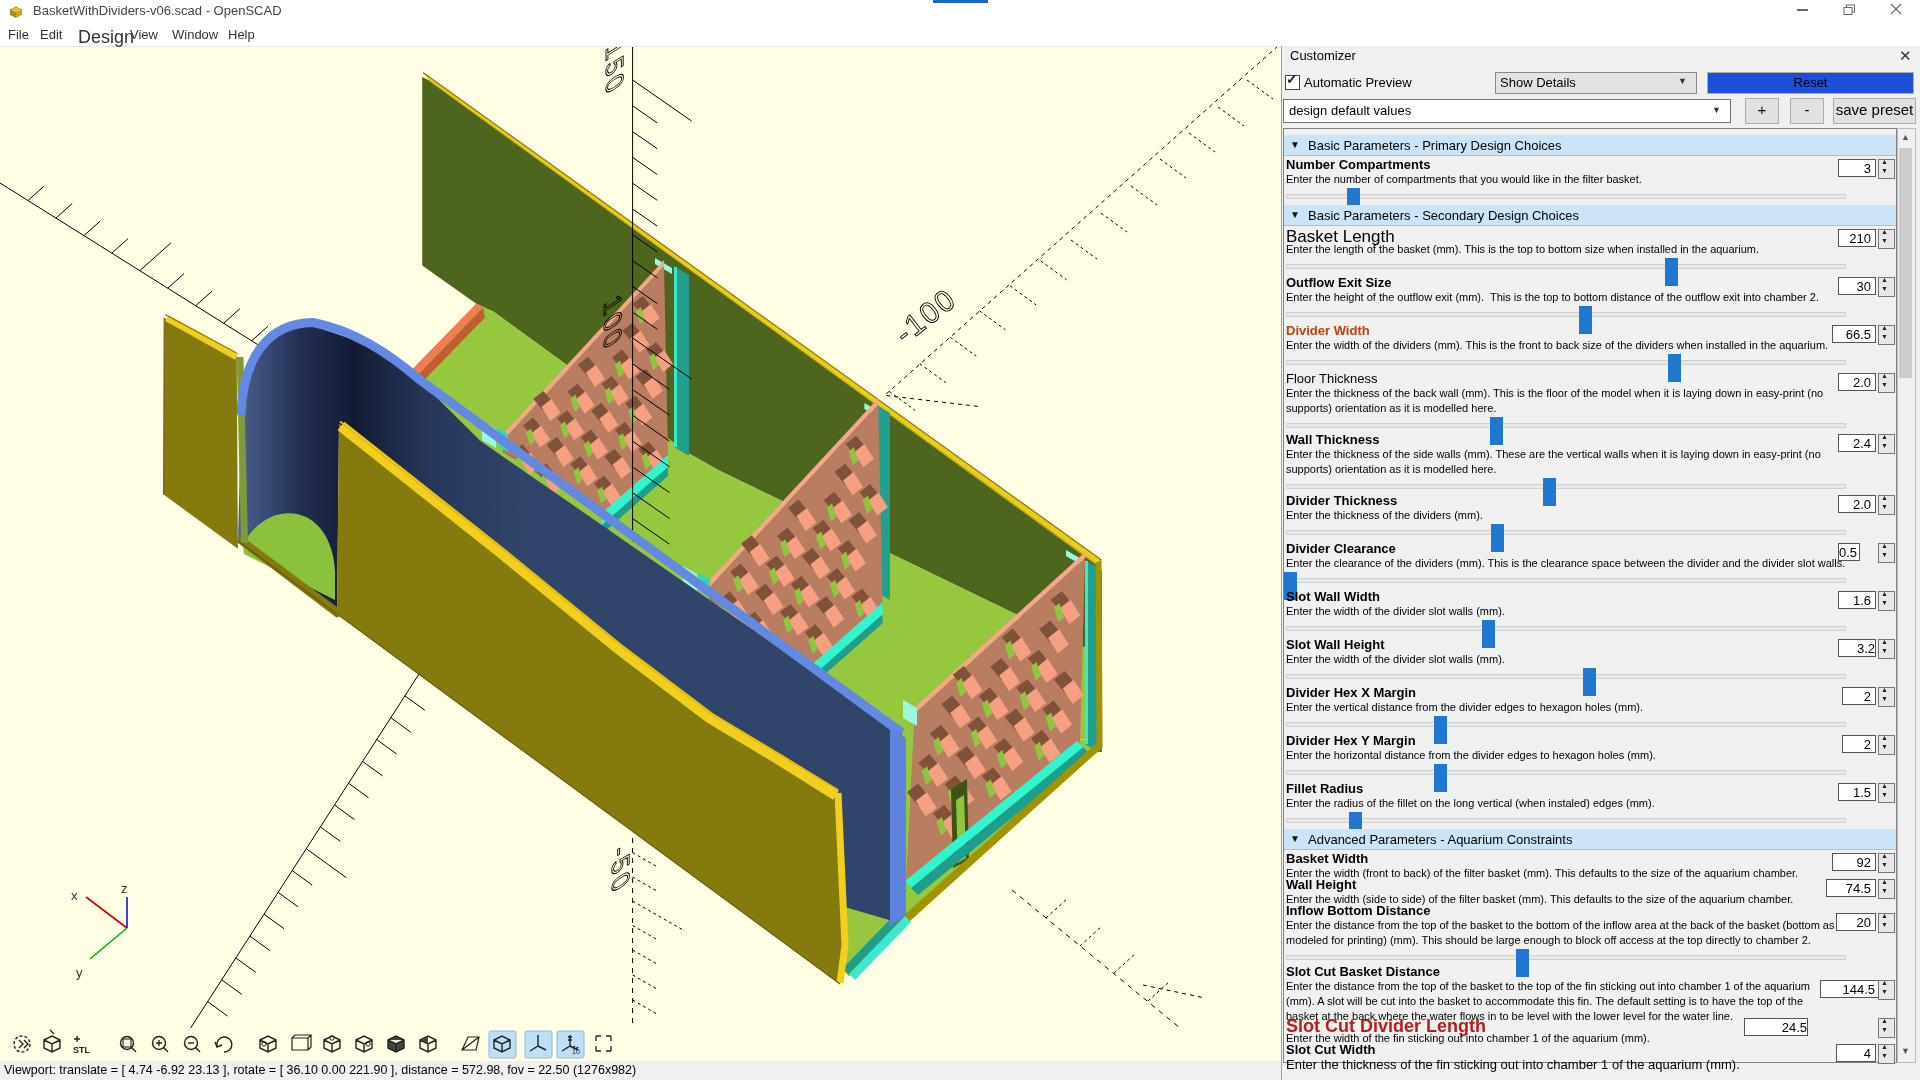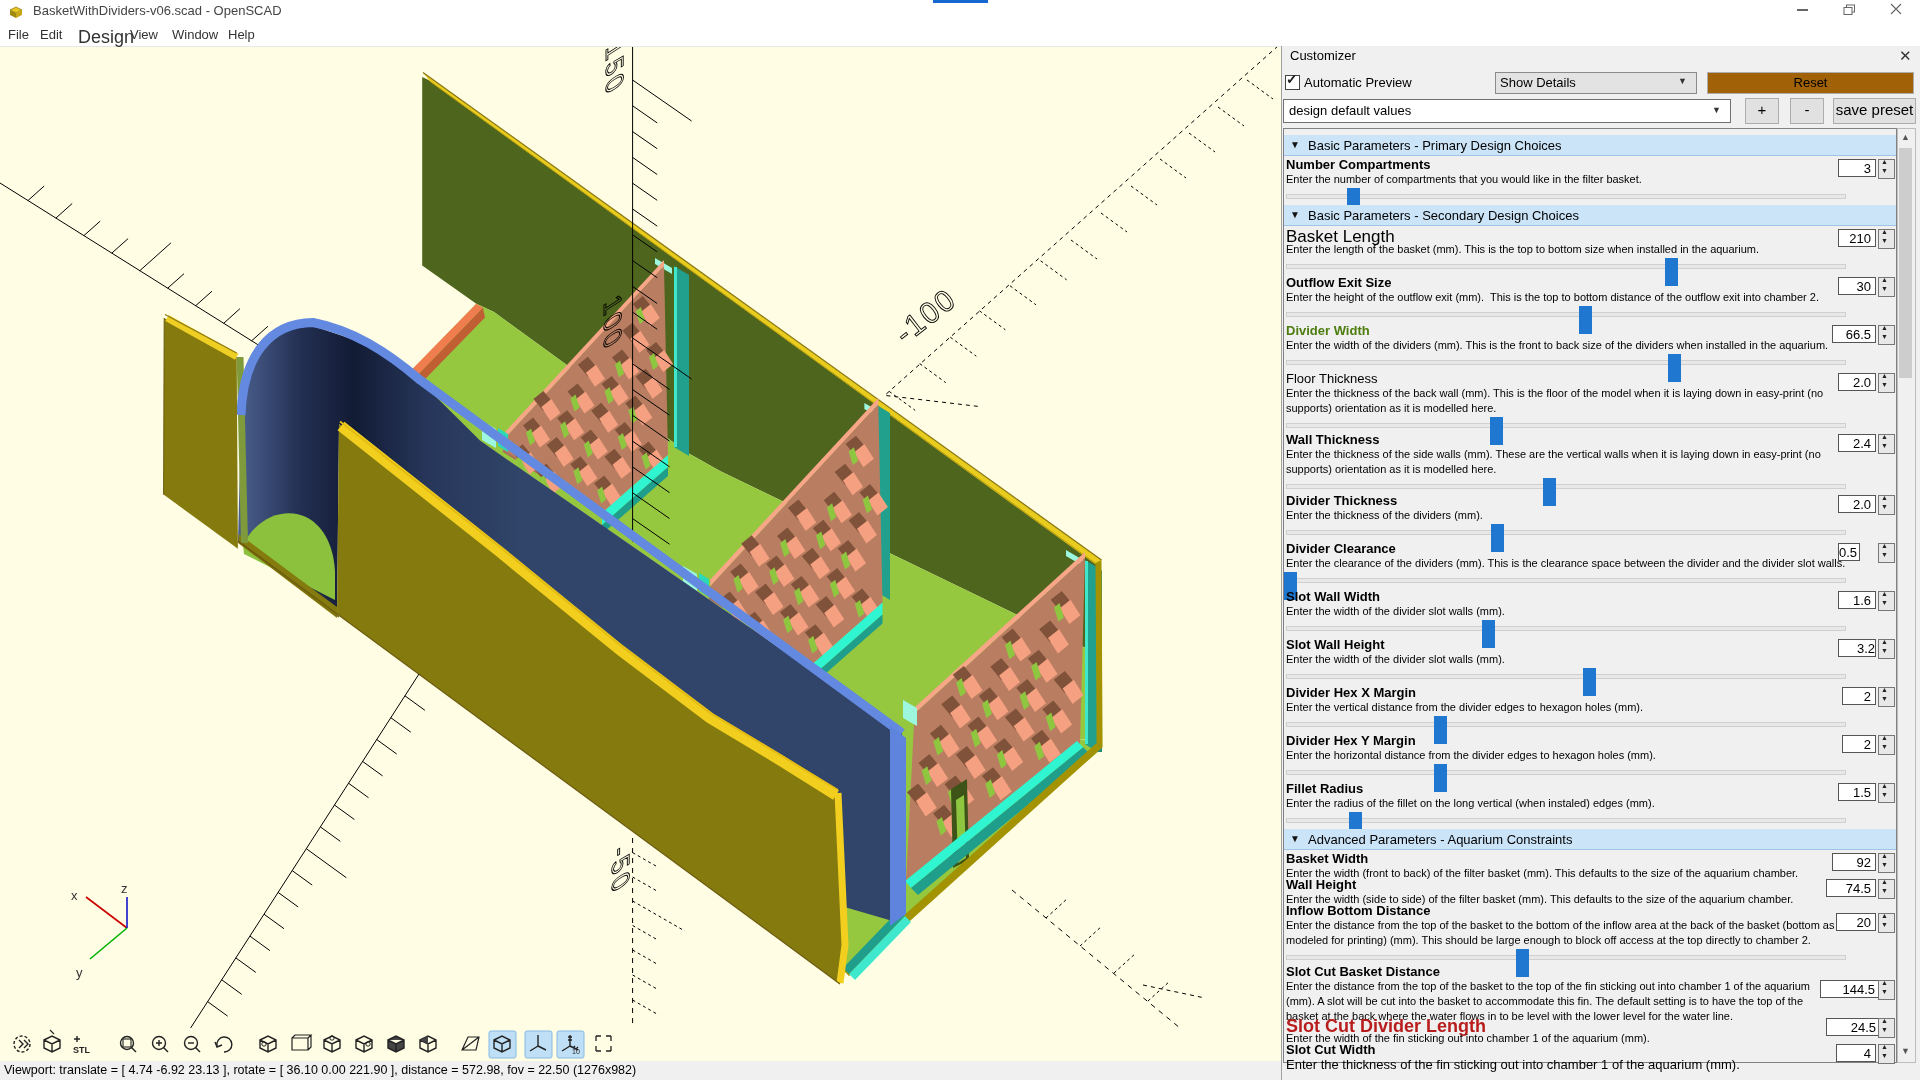--- a/index.html
+++ b/index.html
@@ -450,21 +450,21 @@
   </svg>
 <div style="position:absolute;left:1281px;top:46px;width:639px;height:1034px;background:#F0F0F0;border-left:1px solid #A0A0A0"></div>
 <div style="position:absolute;left:1290px;top:48px;font-size:13px;color:#000">Customizer</div>
 <div style="position:absolute;left:1899px;top:47px;font-size:15px;color:#333">✕</div>
 <div style="position:absolute;left:1285px;top:75px;width:13px;height:13px;background:#fff;border:1px solid #444"></div>
 <div style="position:absolute;left:1286px;top:71px;font-size:14px;color:#222;font-weight:bold">✓</div>
 <div style="position:absolute;left:1304px;top:75px;font-size:13px;color:#000">Automatic Preview</div>
 <div style="position:absolute;left:1495px;top:72px;width:200px;height:20px;background:#E3E3E3;border:1px solid #8A8A8A"></div>
 <div style="position:absolute;left:1500px;top:75px;font-size:13px;color:#000">Show Details</div>
 <div style="position:absolute;left:1678px;top:76px;font-size:9px;color:#333">▼</div>
-<div style="position:absolute;left:1707px;top:72px;width:205px;height:20px;background:#a16207;border:1px solid #ADADAD;text-align:center;font-size:13px;line-height:20px">Reset</div>
+<div style="position:absolute;left:1707px;top:72px;width:205px;height:20px;background:#1d4ed8;border:1px solid #ADADAD;text-align:center;font-size:13px;line-height:20px">Reset</div>
 <div style="position:absolute;left:1283px;top:99px;width:446px;height:22px;background:#fff;border:1px solid #707070"></div>
 <div style="position:absolute;left:1289px;top:103px;font-size:13px;color:#000">design default values</div>
 <div style="position:absolute;left:1712px;top:105px;font-size:9px;color:#333">▼</div>
 <div style="position:absolute;left:1745px;top:98px;width:32px;height:24px;background:#E1E1E1;border:1px solid #ADADAD;text-align:center;font-size:15px;line-height:22px">+</div>
 <div style="position:absolute;left:1790px;top:98px;width:32px;height:24px;background:#E1E1E1;border:1px solid #ADADAD;text-align:center;font-size:15px;line-height:22px">-</div>
 <div style="position:absolute;left:1833px;top:98px;width:81px;height:24px;background:#E1E1E1;border:1px solid #ADADAD;text-align:center;font-size:15px;line-height:22px">save preset</div>
 <div style="position:absolute;left:1283px;top:128px;width:612px;height:933px;background:#F0F0F0;border:1px solid #828282"></div>
 <div style="position:absolute;left:1897px;top:128px;width:17px;height:933px;background:#F0F0F0;border:1px solid #BDBDBD"></div>
 <div style="position:absolute;left:1898px;top:129px;width:15px;height:16px;text-align:center;font-size:9px;color:#555;line-height:16px">▲</div>
 <div style="position:absolute;left:1898px;top:1043px;width:15px;height:16px;text-align:center;font-size:9px;color:#555;line-height:16px">▼</div>
@@ -492,21 +492,21 @@
 <div style="position:absolute;left:1286px;top:264px;width:558px;height:3px;background:#E8E8E8;border:1px solid #D0D0D0"></div>
 <div style="position:absolute;left:1665px;top:258px;width:13px;height:28px;background:#1F77D0"></div>
 <div style="position:absolute;left:1286px;top:275px;font-size:13px;font-weight:bold;color:#000">Outflow Exit Size</div>
 <div style="position:absolute;left:1286px;top:290px;width:566px;font-size:11px;color:#000;line-height:15px">Enter the height of the outflow exit (mm).&nbsp; This is the top to bottom distance of the outflow exit into chamber 2.</div>
 <div style="position:absolute;left:1838px;top:277px;width:38px;height:18px;background:#fff;border:1px solid #555;font-size:13px;text-align:right;line-height:18px;padding-right:4px;box-sizing:border-box">30</div>
 <div style="position:absolute;left:1878px;top:277px;width:15px;height:18px;background:#E8E8E8;border:1px solid #777"></div>
 <div style="position:absolute;left:1881px;top:276px;font-size:7px;color:#222">▲</div>
 <div style="position:absolute;left:1881px;top:285px;font-size:7px;color:#222">▼</div>
 <div style="position:absolute;left:1286px;top:312px;width:558px;height:3px;background:#E8E8E8;border:1px solid #D0D0D0"></div>
 <div style="position:absolute;left:1579px;top:306px;width:13px;height:28px;background:#1F77D0"></div>
-<div style="position:absolute;left:1286px;top:323px;font-size:13px;font-weight:bold;color:#4d7c0f">Divider Width</div>
+<div style="position:absolute;left:1286px;top:323px;font-size:13px;font-weight:bold;color:#c2410c">Divider Width</div>
 <div style="position:absolute;left:1286px;top:338px;width:566px;font-size:11px;color:#000;line-height:15px">Enter the width of the dividers (mm). This is the front to back size of the dividers when installed in the aquarium.</div>
 <div style="position:absolute;left:1832px;top:325px;width:44px;height:18px;background:#fff;border:1px solid #555;font-size:13px;text-align:right;line-height:18px;padding-right:4px;box-sizing:border-box">66.5</div>
 <div style="position:absolute;left:1878px;top:325px;width:15px;height:18px;background:#E8E8E8;border:1px solid #777"></div>
 <div style="position:absolute;left:1881px;top:324px;font-size:7px;color:#222">▲</div>
 <div style="position:absolute;left:1881px;top:333px;font-size:7px;color:#222">▼</div>
 <div style="position:absolute;left:1286px;top:360px;width:558px;height:3px;background:#E8E8E8;border:1px solid #D0D0D0"></div>
 <div style="position:absolute;left:1668px;top:354px;width:13px;height:28px;background:#1F77D0"></div>
 <div style="position:absolute;left:1286px;top:371px;font-size:13px;font-weight:normal;color:#000">Floor Thickness</div>
 <div style="position:absolute;left:1286px;top:386px;width:566px;font-size:11px;color:#000;line-height:15px">Enter the thickness of the back wall (mm). This is the floor of the model when it is laying down in easy-print (no supports) orientation as it is modelled here.</div>
 <div style="position:absolute;left:1838px;top:373px;width:38px;height:18px;background:#fff;border:1px solid #555;font-size:13px;text-align:right;line-height:18px;padding-right:4px;box-sizing:border-box">2.0</div>
@@ -603,21 +603,21 @@
 <div style="position:absolute;left:1286px;top:955px;width:558px;height:3px;background:#E8E8E8;border:1px solid #D0D0D0"></div>
 <div style="position:absolute;left:1516px;top:949px;width:13px;height:28px;background:#1F77D0"></div>
 <div style="position:absolute;left:1286px;top:964px;font-size:13px;font-weight:bold;color:#000">Slot Cut Basket Distance</div>
 <div style="position:absolute;left:1286px;top:979px;width:528px;font-size:11px;color:#000;line-height:15px">Enter the distance from the top of the basket to the top of the fin sticking out into chamber 1 of the aquarium (mm). A slot will be cut into the basket to accommodate this fin. The default setting is to have the top of the basket at the back where the water flows in to be level with the lower level for the water line.</div>
 <div style="position:absolute;left:1820px;top:980px;width:68px;height:18px;background:#fff;border:1px solid #555;font-size:13px;text-align:right;line-height:18px;padding-right:12px;box-sizing:border-box">144.5</div>
 <div style="position:absolute;left:1878px;top:980px;width:15px;height:18px;background:#E8E8E8;border:1px solid #777"></div>
 <div style="position:absolute;left:1881px;top:979px;font-size:7px;color:#222">▲</div>
 <div style="position:absolute;left:1881px;top:988px;font-size:7px;color:#222">▼</div>
 <div style="position:absolute;left:1286px;top:1016px;font-size:18px;font-weight:bold;color:#b91c1c">Slot Cut Divider Length</div>
 <div style="position:absolute;left:1286px;top:1031px;width:566px;font-size:11px;color:#000;line-height:15px">Enter the width of the fin sticking out into chamber 1 of the aquarium (mm).</div>
-<div style="position:absolute;left:1826px;top:1018px;width:64px;height:18px;background:#fff;border:1px solid #555;font-size:13px;text-align:right;line-height:18px;padding-right:13px;box-sizing:border-box">24.5</div>
+<div style="position:absolute;left:1744px;top:1018px;width:64px;height:18px;background:#fff;border:1px solid #555;font-size:13px;text-align:right;line-height:18px;padding-right:0;box-sizing:border-box">24.5</div>
 <div style="position:absolute;left:1878px;top:1018px;width:15px;height:18px;background:#E8E8E8;border:1px solid #777"></div>
 <div style="position:absolute;left:1881px;top:1017px;font-size:7px;color:#222">▲</div>
 <div style="position:absolute;left:1881px;top:1026px;font-size:7px;color:#222">▼</div>
 <div style="position:absolute;left:1286px;top:1042px;font-size:13px;font-weight:bold;color:#000">Slot Cut Width</div>
 <div style="position:absolute;left:1286px;top:1057px;width:566px;font-size:13px;color:#000;line-height:15px">Enter the thickness of the fin sticking out into chamber 1 of the aquarium (mm).</div>
 <div style="position:absolute;left:1836px;top:1044px;width:40px;height:18px;background:#fff;border:1px solid #555;font-size:13px;text-align:right;line-height:18px;padding-right:4px;box-sizing:border-box">4</div>
 <div style="position:absolute;left:1878px;top:1044px;width:15px;height:18px;background:#E8E8E8;border:1px solid #777"></div>
 <div style="position:absolute;left:1881px;top:1043px;font-size:7px;color:#222">▲</div>
 <div style="position:absolute;left:1881px;top:1052px;font-size:7px;color:#222">▼</div>
 </body></html>

